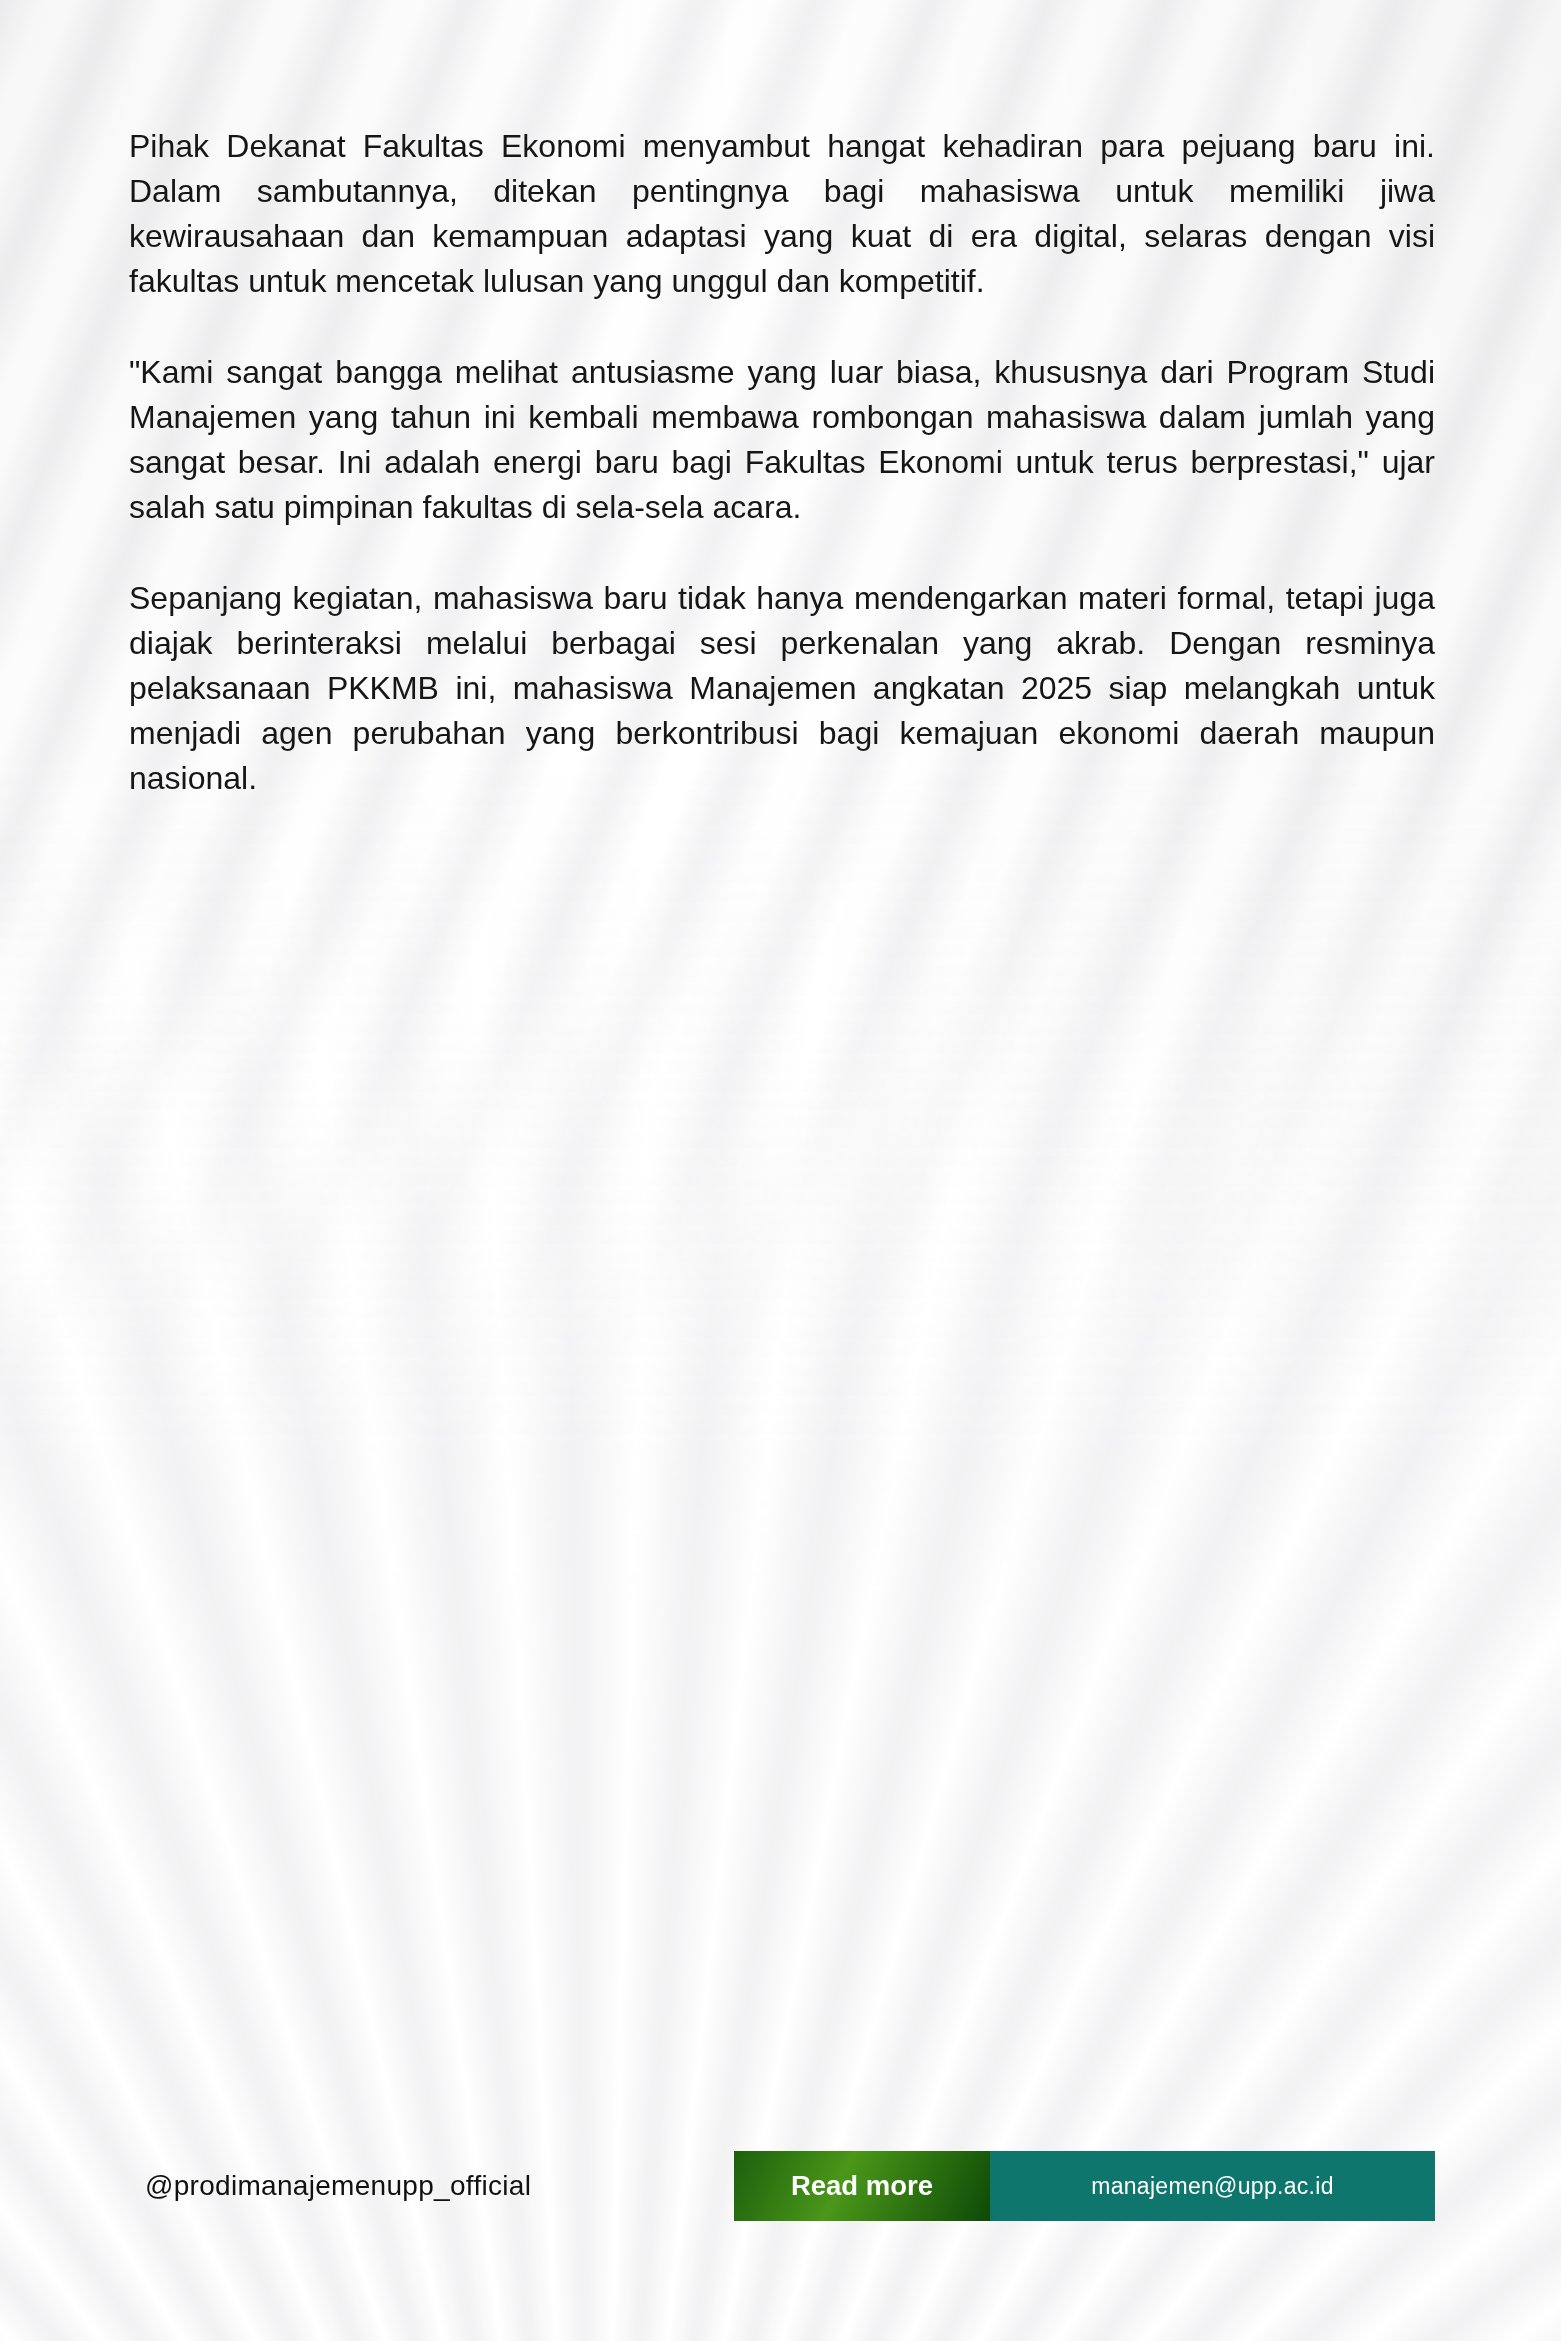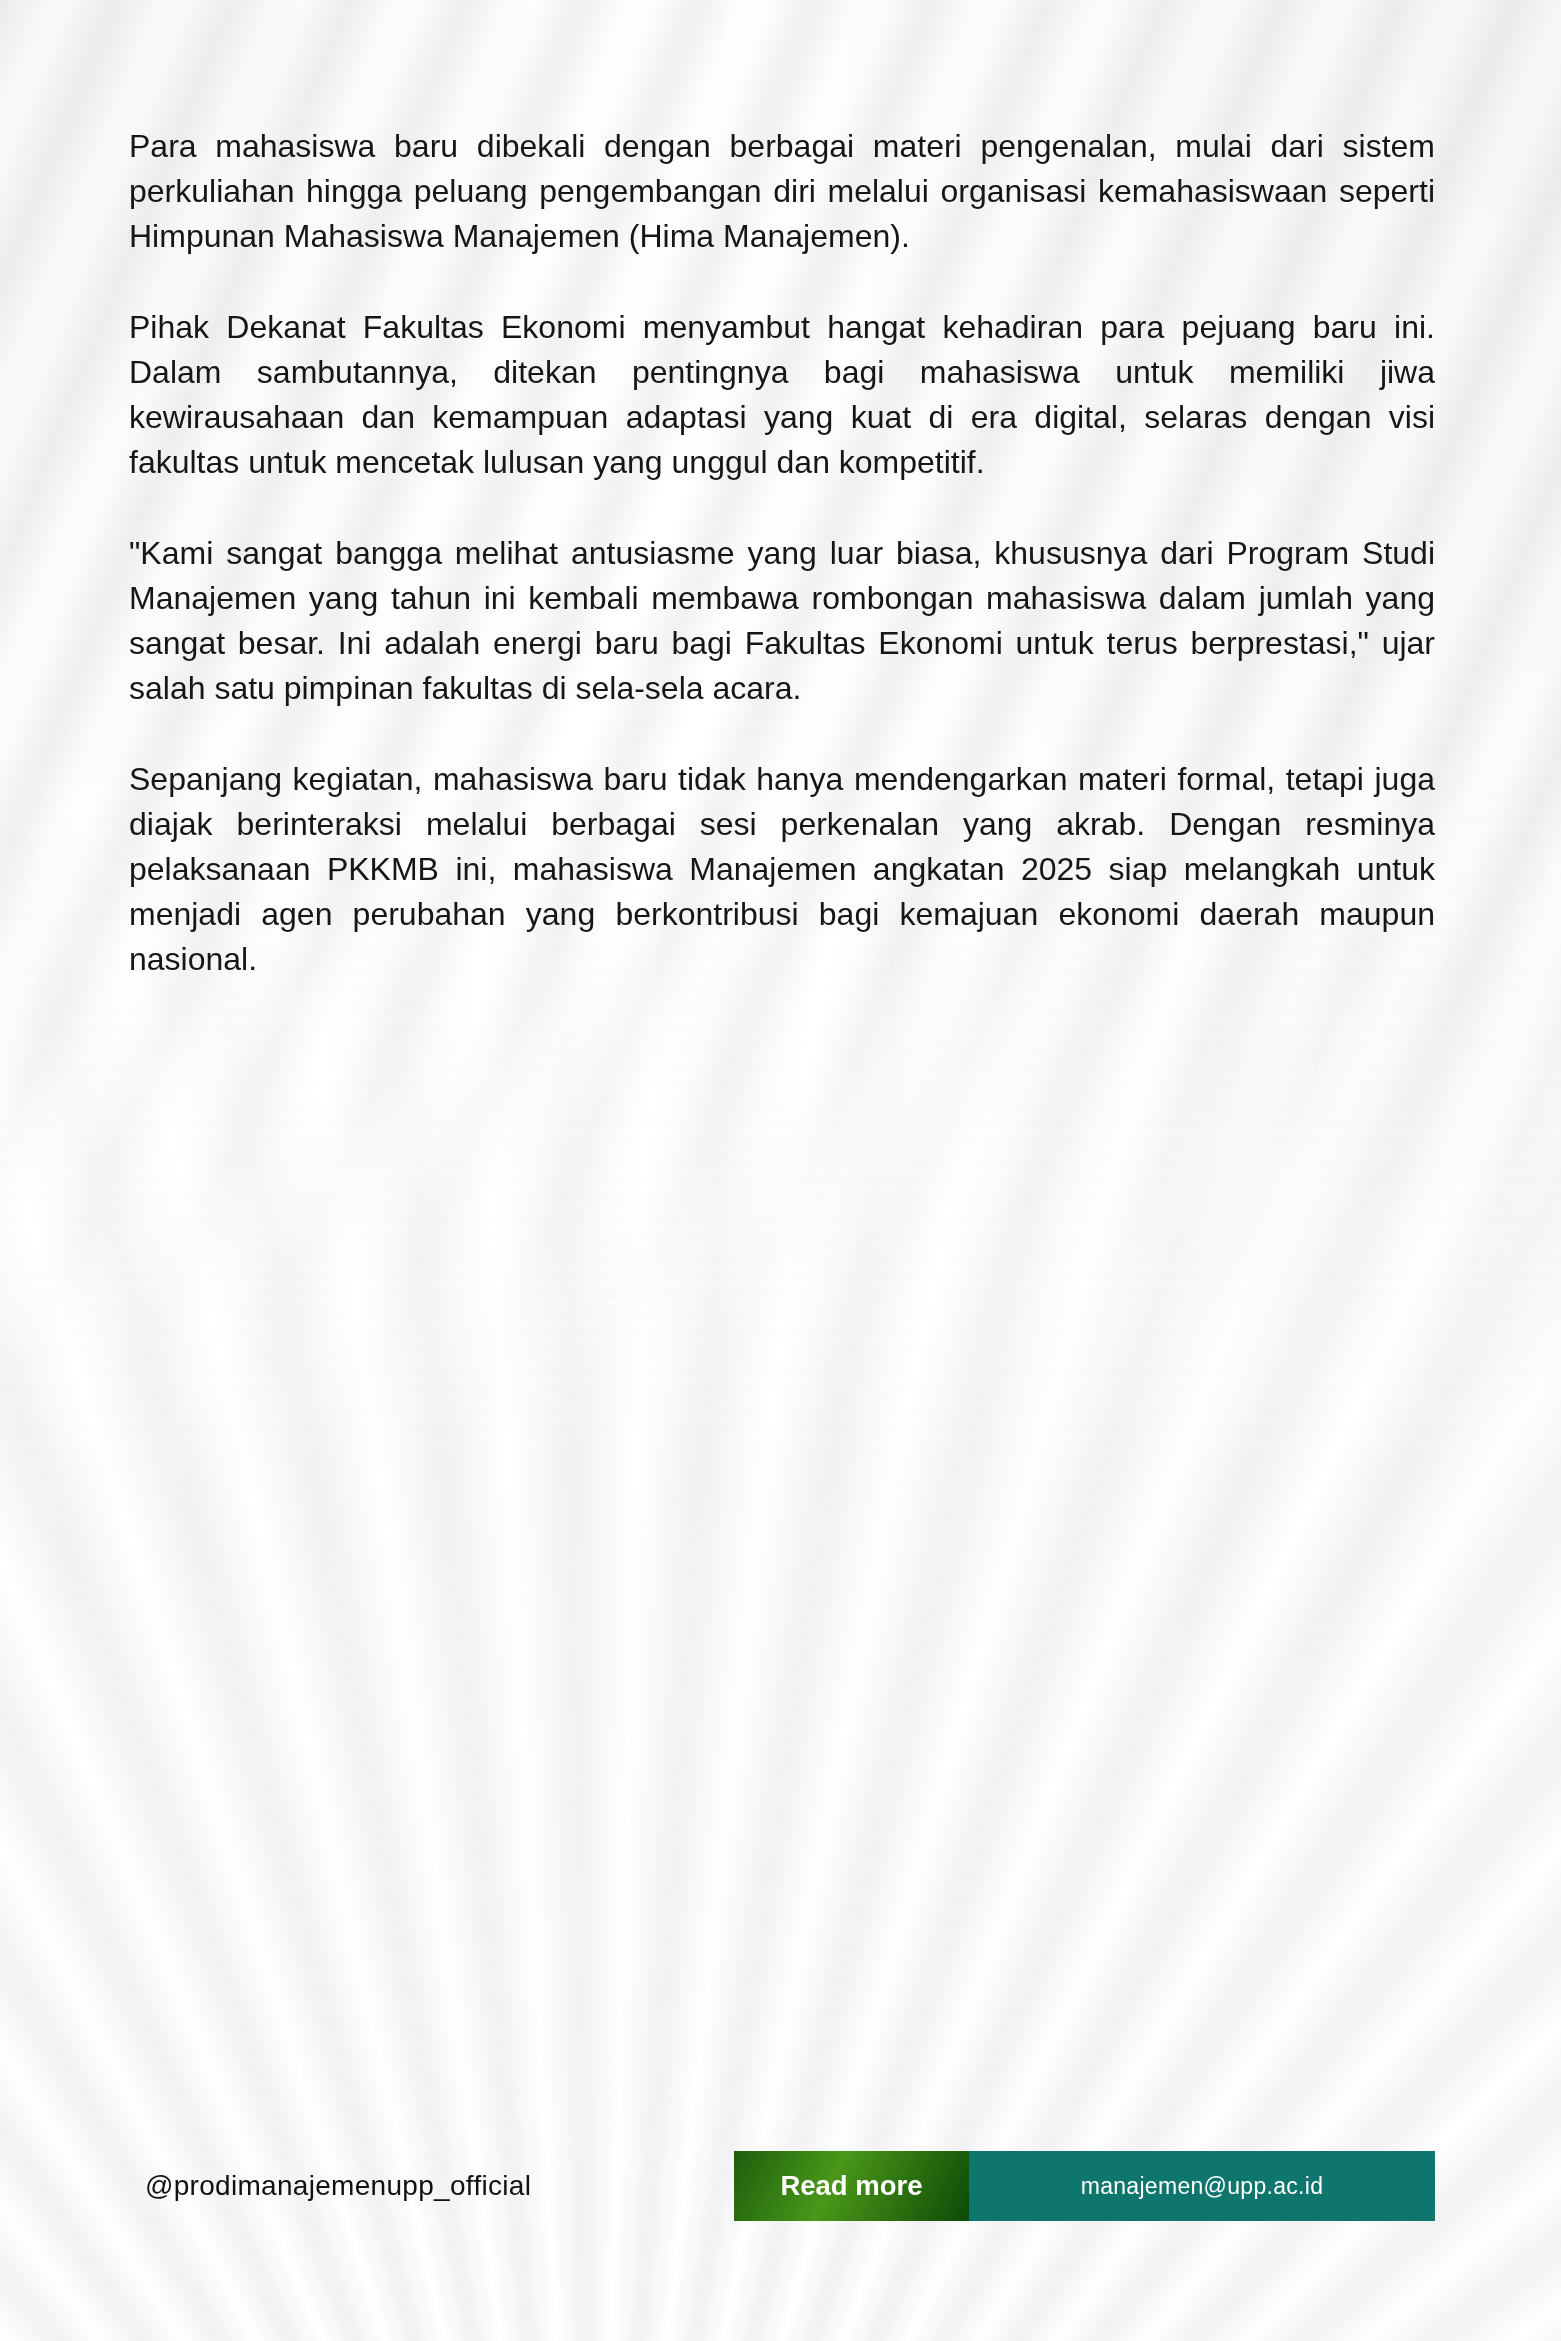--- a/index.html
+++ b/index.html
@@ -79,21 +79,21 @@
   .handle {
     width: 589px;
     display: flex;
     align-items: center;
     font-size: 28px;
     font-weight: 500;
     color: #111111;
     letter-spacing: 0.3px;
   }
   .read-more-btn {
-    width: 235px;
+    width: 256px;
     display: flex;
     align-items: center;
     justify-content: center;
     background: linear-gradient(115deg, #1c5f0d 0%, #4a9719 42%, #0d4a07 100%);
     color: #ffffff;
     font-size: 27.5px;
     font-weight: 700;
     border: none;
   }
   .email-box {
@@ -109,21 +109,20 @@
   }
 </style>
 </head>
 <body>
 
 <div class="bg-layer bg-top"></div>
 <div class="bg-layer bg-bottom"></div>
 <div class="bg-layer bg-corner"></div>
 
 <div class="article">
-  <p>Para mahasiswa baru dibekali dengan berbagai materi pengenalan, mulai dari sistem perkuliahan hingga peluang pengembangan diri melalui organisasi kemahasiswaan seperti Himpunan Mahasiswa Manajemen (Hima Manajemen).</p>
   <p>Pihak Dekanat Fakultas Ekonomi menyambut hangat kehadiran para pejuang baru ini. Dalam sambutannya, ditekan pentingnya bagi mahasiswa untuk memiliki jiwa kewirausahaan dan kemampuan adaptasi yang kuat di era digital, selaras dengan visi fakultas untuk mencetak lulusan yang unggul dan kompetitif.</p>
   <p>"Kami sangat bangga melihat antusiasme yang luar biasa, khususnya dari Program Studi Manajemen yang tahun ini kembali membawa rombongan mahasiswa dalam jumlah yang sangat besar. Ini adalah energi baru bagi Fakultas Ekonomi untuk terus berprestasi," ujar salah satu pimpinan fakultas di sela-sela acara.</p>
   <p>Sepanjang kegiatan, mahasiswa baru tidak hanya mendengarkan materi formal, tetapi juga diajak berinteraksi melalui berbagai sesi perkenalan yang akrab. Dengan resminya pelaksanaan PKKMB ini, mahasiswa Manajemen angkatan 2025 siap melangkah untuk menjadi agen perubahan yang berkontribusi bagi kemajuan ekonomi daerah maupun nasional.</p>
 </div>
 
 <div class="footer">
   <div class="handle">@prodimanajemenupp_official</div>
   <div class="read-more-btn">Read more</div>
   <div class="email-box">manajemen@upp.ac.id</div>
 </div>

